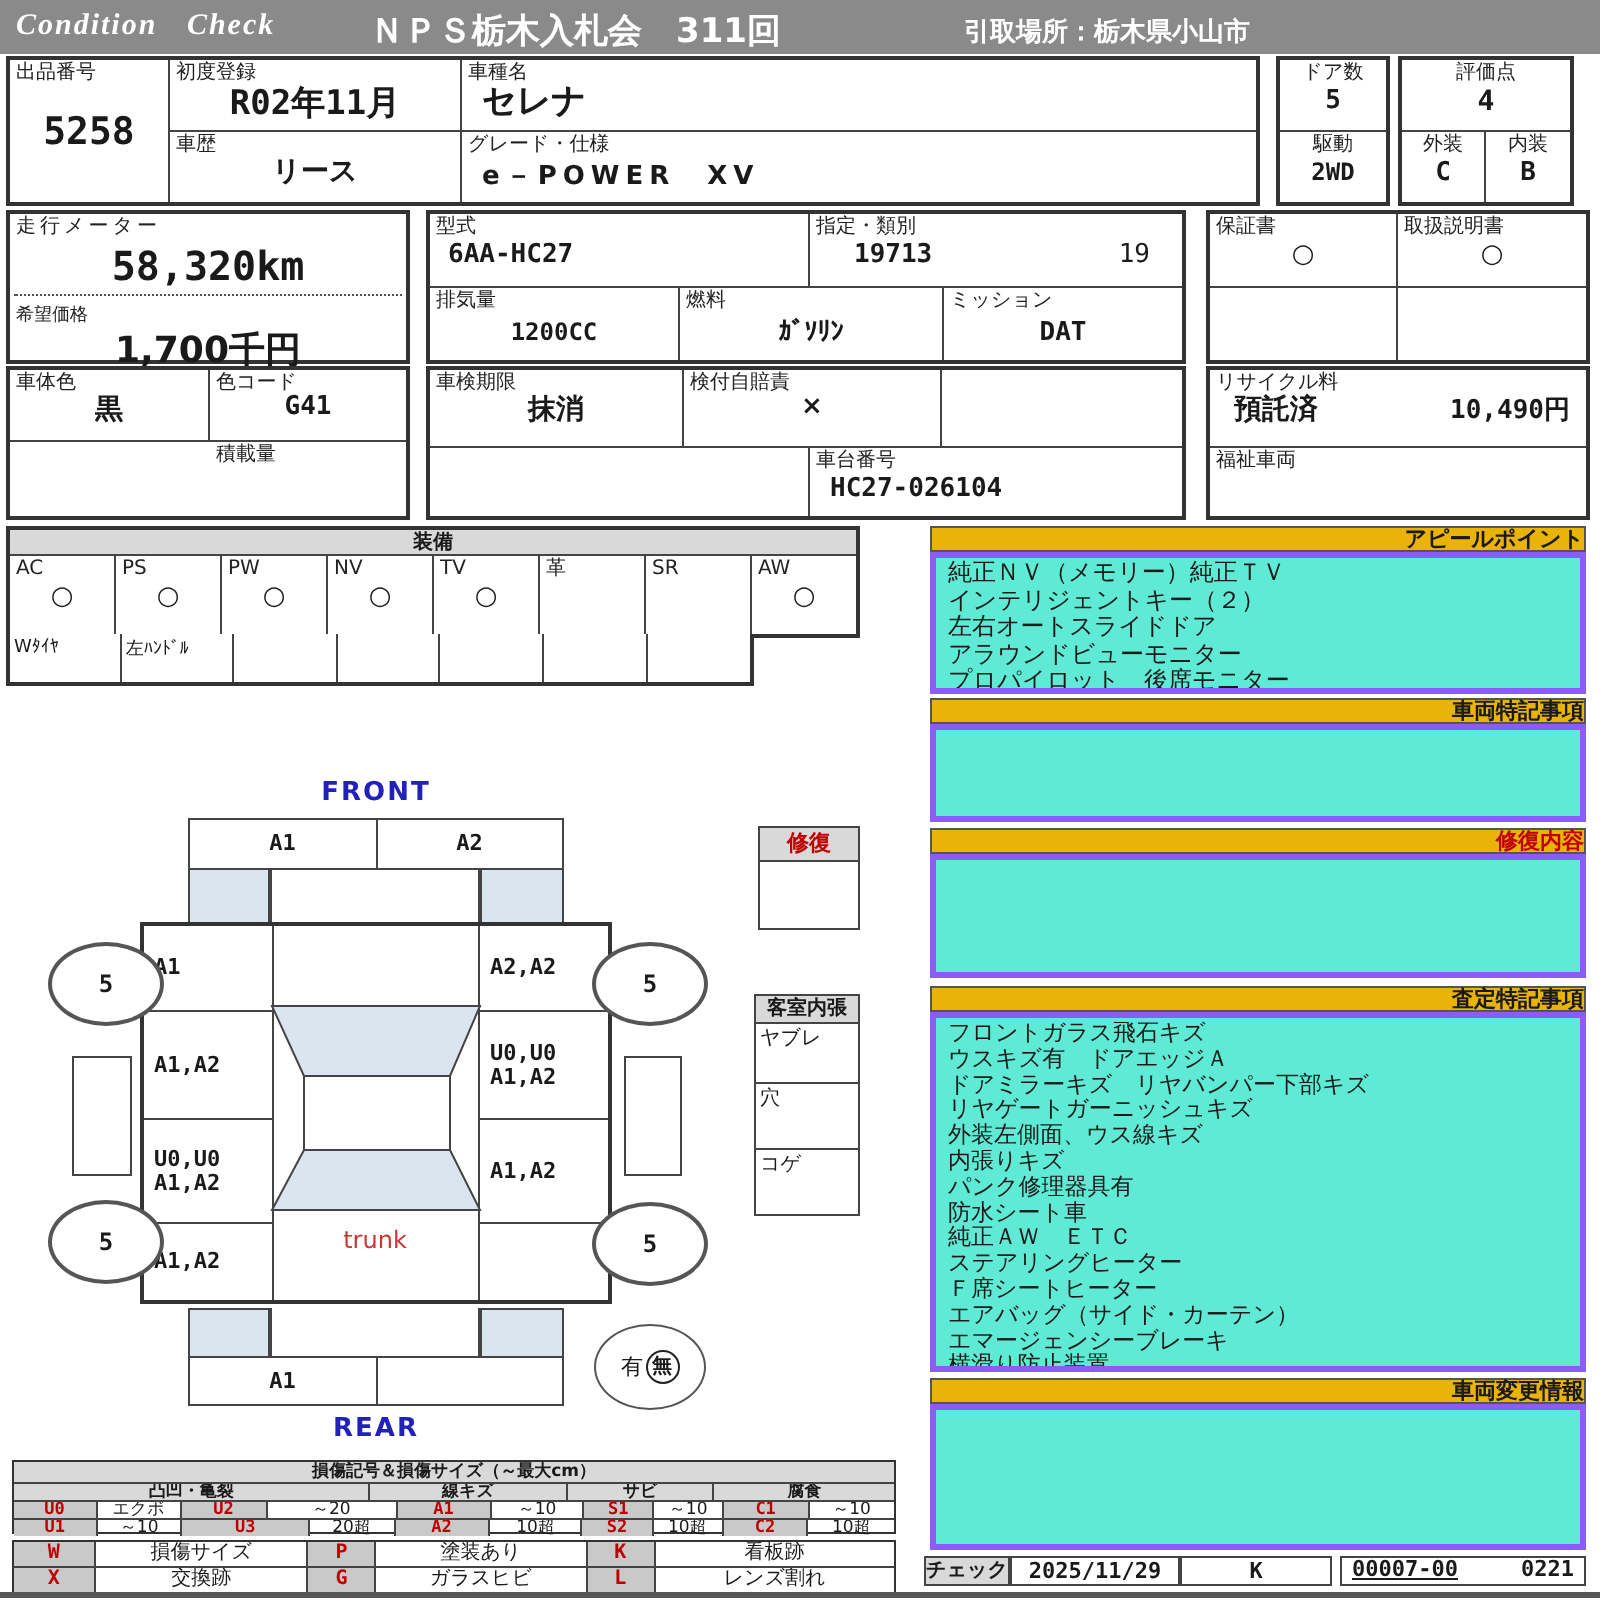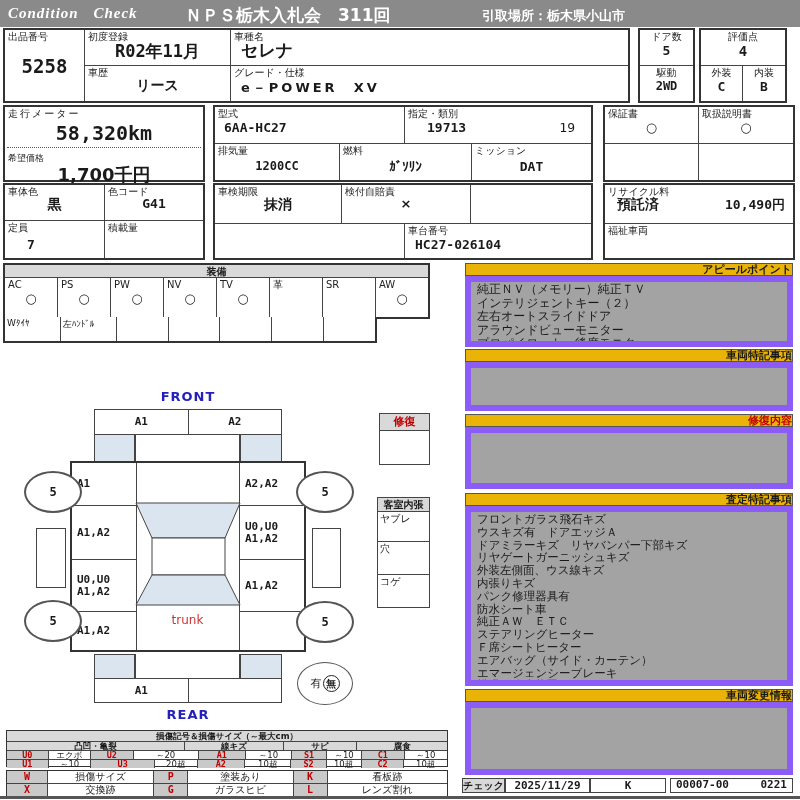--- a/index.html
+++ b/index.html
@@ -8,21 +8,21 @@
   .a{position:absolute;}
   .b2{border:2px solid #333;background:#fff;}
   .b1{border:1px solid #444;background:#fff;}
   .br{border-right:1px solid #444;}
   .bb{border-bottom:1px solid #444;}
   .lb{font-size:10px;line-height:11px;padding:1px 3px;display:block;text-align:left;color:#222;}
   .lbc{font-size:10px;line-height:11px;padding:1px 0;display:block;text-align:center;color:#222;}
   .vl{font-weight:bold;text-align:center;display:block;}
   .mono{font-family:"DejaVu Sans Mono","Liberation Mono",monospace;}
   .hdrbar{background:#eab308;border:1px solid #555;font-size:11px;font-weight:bold;text-align:right;line-height:12px;}
-  .secbody{background:#a3a3a3;border:6px solid #8b5cf6;font-size:11.5px;line-height:12.8px;padding:1px 6px;white-space:pre-line;overflow:hidden;}
+  .secbody{background:#5eead4;border:3px solid #8b5cf6;font-size:11.5px;line-height:12.8px;padding:1px 6px;white-space:pre-line;overflow:hidden;}
   .blue{background:#dbe5f0;}
   .cellflex{display:flex;align-items:center;}
   .dcode{font-family:"DejaVu Sans Mono","Liberation Mono",monospace;font-weight:bold;font-size:11px;line-height:12px;white-space:pre-line;padding-left:5px;}
   .tire{border:2px solid #555;border-radius:50%;background:#fff;display:flex;align-items:center;justify-content:center;font-weight:bold;font-size:12px;font-family:"DejaVu Sans Mono","Liberation Mono",monospace;}
   .legrow{display:flex;border-top:1px solid #444;}
   .legcell{border-right:1px solid #444;overflow:hidden;text-align:center;}
   .legcell:last-child{border-right:none;}
   .code{background:#c9c9c9;color:#c00000;font-weight:bold;font-family:"DejaVu Sans Mono","Liberation Mono",monospace;}
   .gray{background:#d9d9d9;}
 </style>
@@ -127,24 +127,20 @@
 </div>
 
 <div class="a b2" style="left:3px;top:183px;width:202px;height:77px;">
   <div class="a br bb" style="left:0;top:0;width:100px;height:36px;">
     <span class="lb">車体色</span>
     <span class="vl" style="font-size:14px;margin-top:-2px;">黒</span>
   </div>
   <div class="a bb" style="left:100px;top:0;width:98px;height:36px;">
     <span class="lb">色コード</span>
     <span class="vl mono" style="font-size:13px;margin-top:-2px;">G41</span>
-  </div>
-  <div class="a br" style="left:0;top:36px;width:100px;height:37px;">
-    <span class="lb">定員</span>
-    <span class="mono" style="display:block;font-weight:bold;font-size:13px;padding-left:22px;margin-top:3px;">7</span>
   </div>
   <div class="a" style="left:100px;top:36px;width:98px;height:37px;">
     <span class="lb">積載量</span>
   </div>
 </div>
 <div class="a b2" style="left:213px;top:183px;width:380px;height:77px;">
   <div class="a br bb" style="left:0;top:0;width:127px;height:39px;">
     <span class="lb">車検期限</span>
     <span class="vl" style="font-size:14px;margin-top:-2px;">抹消</span>
   </div>
@@ -394,17 +390,17 @@
     <div class="legcell" style="width:106px;">ガラスヒビ</div>
     <div class="legcell code" style="width:34px;">L</div>
     <div class="legcell" style="width:120px;">レンズ割れ</div>
   </div>
 </div>
 
 <div class="a b1 gray" style="left:462px;top:778px;width:43px;height:15px;font-size:10px;font-weight:bold;text-align:center;line-height:13px;">チェック</div>
 <div class="a b1 mono" style="left:505px;top:778px;width:85px;height:15px;font-size:11px;font-weight:bold;text-align:center;line-height:13px;">2025/11/29</div>
 <div class="a b1 mono" style="left:590px;top:778px;width:76px;height:15px;font-size:11px;font-weight:bold;text-align:center;line-height:13px;">K</div>
 <div class="a b1" style="left:670px;top:778px;width:123px;height:15px;display:flex;justify-content:space-between;padding:0 5px;">
-  <span class="mono" style="font-size:11px;font-weight:bold;line-height:12px;">00007-00</span>
+  <span class="mono" style="font-size:11px;font-weight:bold;line-height:12px;text-decoration:underline;">00007-00</span>
   <span class="mono" style="font-size:11px;font-weight:bold;line-height:12px;">0221</span>
 </div>
 
 <div class="a" style="left:0;top:796px;width:800px;height:3px;background:#555;"></div>
 
 </body></html>

